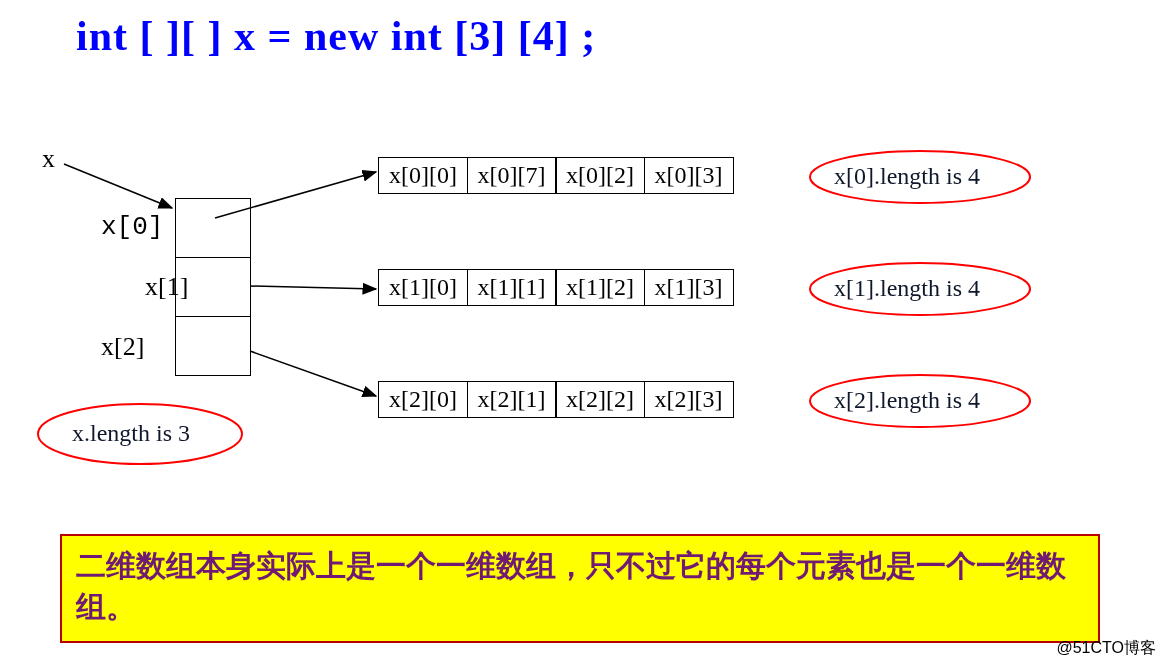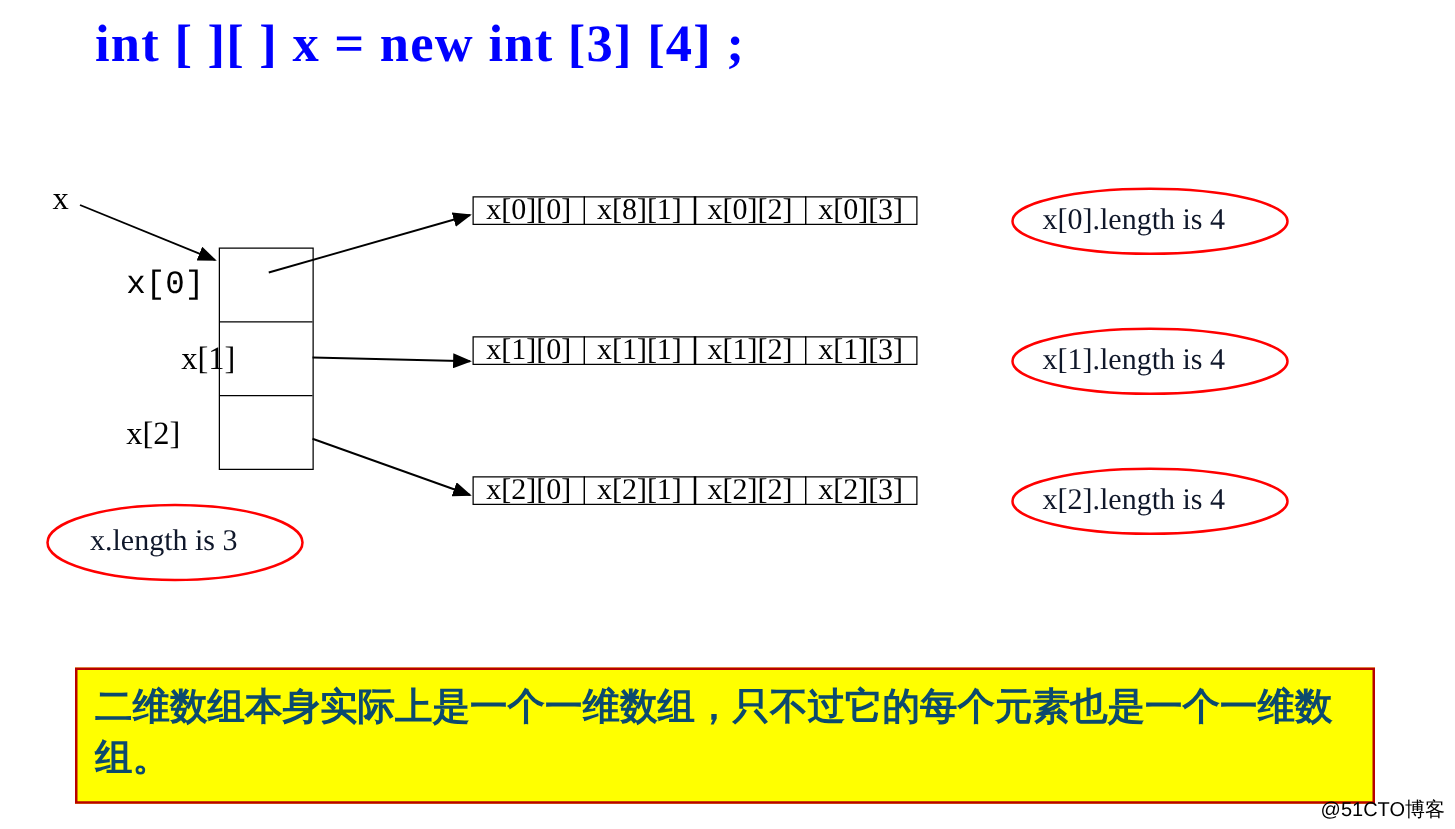--- a/index.html
+++ b/index.html
@@ -25,21 +25,21 @@
     position: absolute;
     font-size: 26px;
     color: #000;
   }
   .row-cells {
     position: absolute;
     display: flex;
   }
   .cell {
     border: 1.5px solid #000;
-    height: 23px;
+    height: 37px;
     min-width: 90px;
     padding: 0 4px;
     box-sizing: border-box;
     display: flex;
     align-items: center;
     justify-content: center;
     font-size: 24px;
     margin-left: -1.5px;
   }
   .row-cells .cell:first-child { margin-left: 0; }
@@ -59,21 +59,21 @@
     position: absolute;
     left: 60px;
     top: 534px;
     width: 1040px;
     padding: 10px 14px 14px 14px;
     background: #ffff00;
     border: 2px solid #b80000;
     box-sizing: border-box;
     font-size: 30px;
     font-weight: bold;
-    color: #0c4a6e;
+    color: #701a75;
     line-height: 1.35;
     font-family: "SimSun", "Songti SC", serif;
   }
   .watermark {
     position: absolute;
     right: 8px;
     bottom: 4px;
     font-size: 16px;
     color: #000000;
     font-family: Arial, sans-serif;
@@ -103,21 +103,21 @@
   <div class="slot"></div>
   <div class="slot"></div>
 </div>
 
 <div class="label" style="left:101px; top:212px;font-family:Liberation Mono, monospace;">x[0]</div>
 <div class="label" style="left:101px; top:272px;margin-left:44px;">x[1]</div>
 <div class="label" style="left:101px; top:332px;">x[2]</div>
 
 <div class="row-cells" style="left:378px; top:157px;">
   <div class="cell">x[0][0]</div>
-  <div class="cell">x[8][1]</div>
+  <div class="cell">x[0][7]</div>
   <div class="cell">x[0][2]</div>
   <div class="cell">x[0][3]</div>
 </div>
 
 <div class="row-cells" style="left:378px; top:269px;border-radius:12px;">
   <div class="cell">x[1][0]</div>
   <div class="cell">x[1][1]</div>
   <div class="cell">x[1][2]</div>
   <div class="cell">x[1][3]</div>
 </div>

